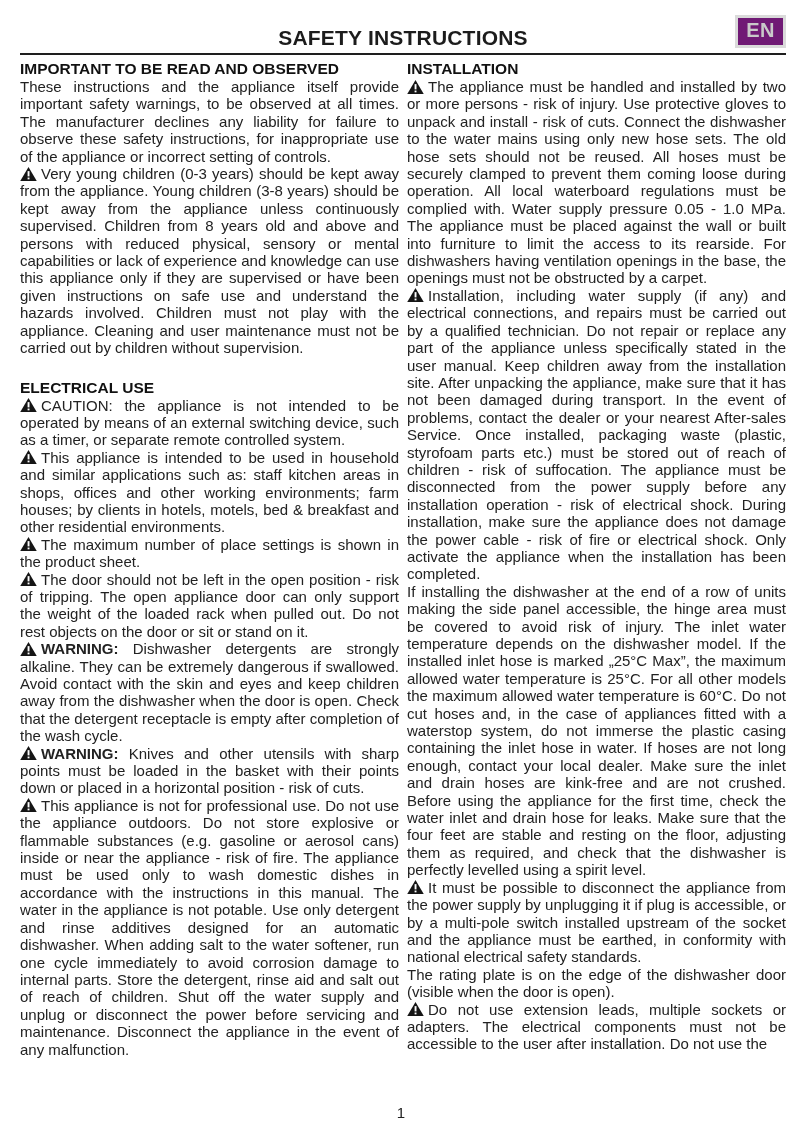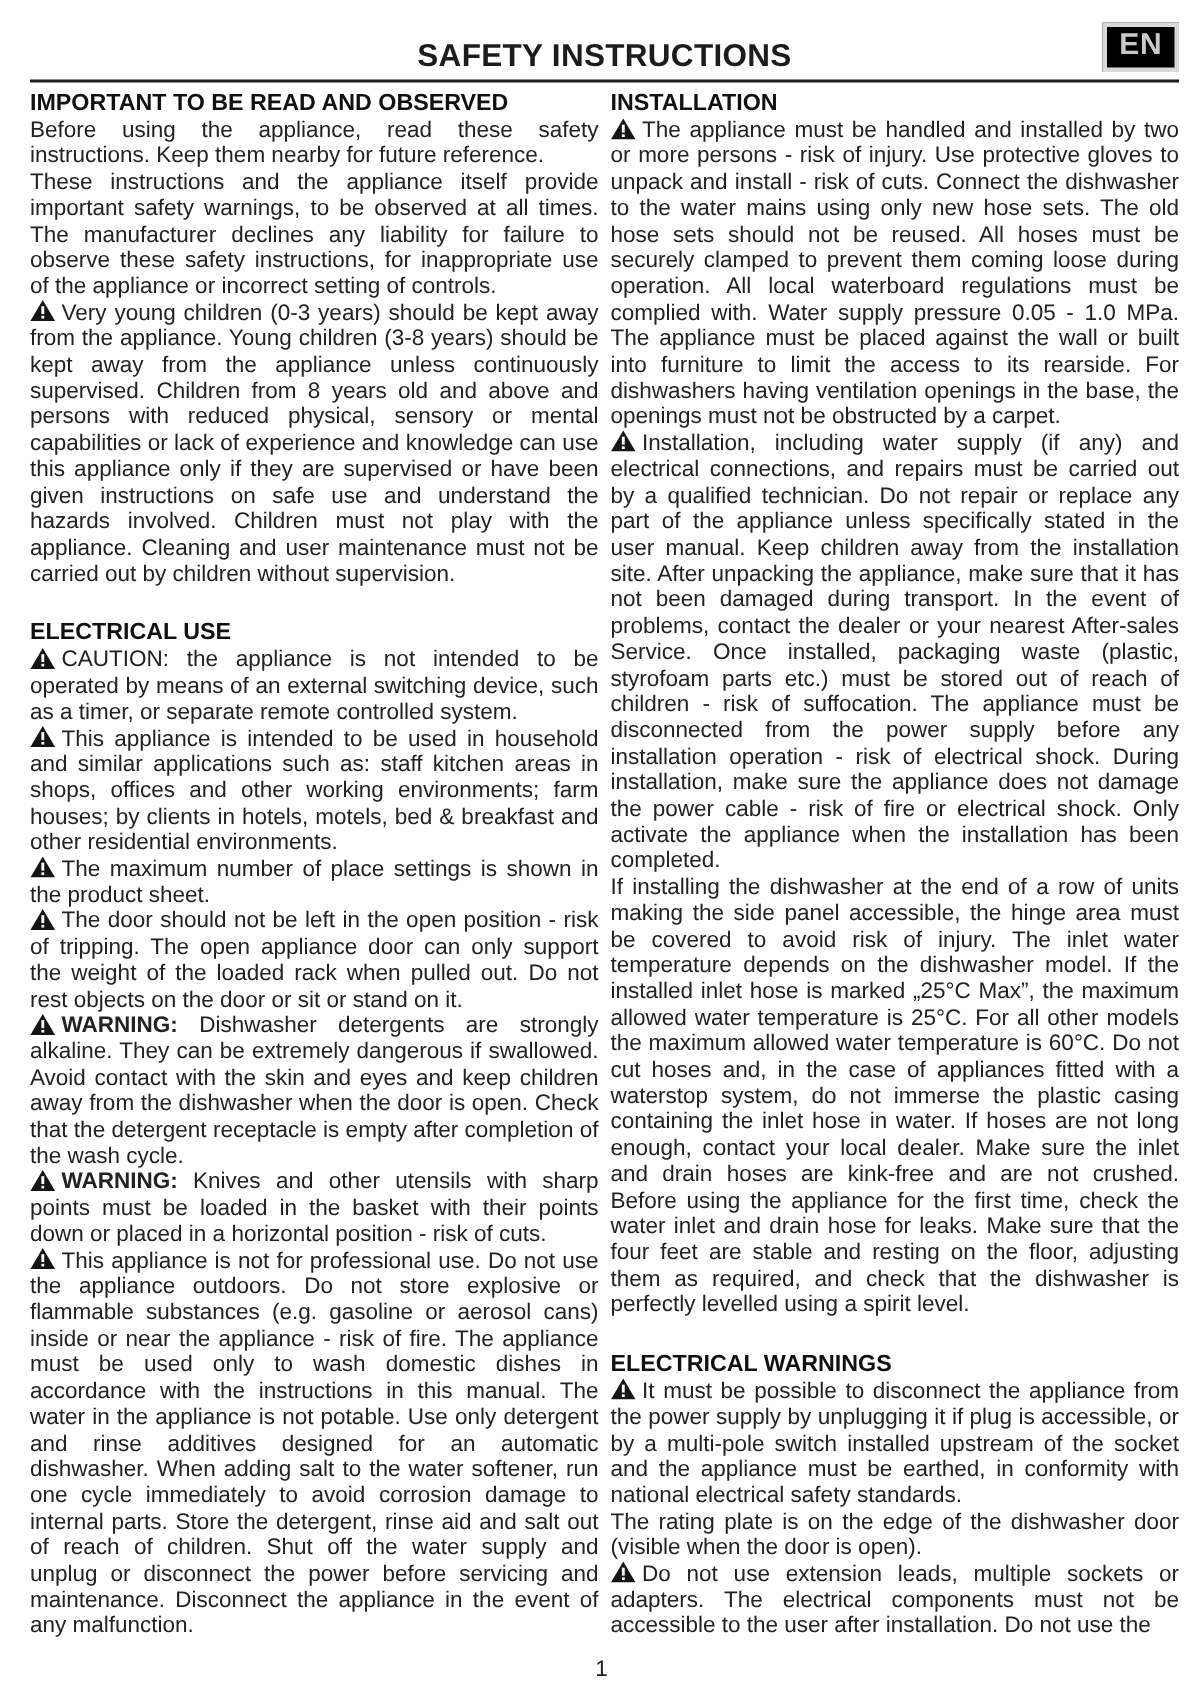--- a/index.html
+++ b/index.html
@@ -86,27 +86,26 @@
     font-size: 15px;
     color: #222;
   }
 </style>
 </head>
 <body>
 
 <div class="page">
   <div class="header">
     <div class="page-title">SAFETY INSTRUCTIONS</div>
-    <div class="lang-badge" style="background: #000000; color: rgb(201, 201, 201);">EN</div>
+    <div class="lang-badge" style="background: #701a75; color: rgb(201, 201, 201);">EN</div>
   </div>
   <hr class="header-rule">
   <div class="columns">
     <div class="col">
         <h2>IMPORTANT TO BE READ AND OBSERVED</h2>
-        <p>Before using the appliance, read these safety instructions. Keep them nearby for future reference.</p>
         <p>These instructions and the appliance itself provide important safety warnings, to be observed at all times. The manufacturer declines any liability for failure to observe these safety instructions, for inappropriate use of the appliance or incorrect setting of controls.</p>
         <p><span class="warn-icon"><svg width="17" height="14" viewBox="0 0 20 17">
               <path d="M10 0 L20 17 L0 17 Z" fill="#151515"></path>
               <rect x="8.9" y="5.0" width="2.3" height="6.4" fill="#ffffff"></rect>
               <rect x="8.9" y="12.8" width="2.3" height="2.2" fill="#ffffff"></rect>
             </svg></span>Very young children (0-3 years) should be kept away from the appliance. Young children (3-8 years) should be kept away from the appliance unless continuously supervised. Children from 8 years old and above and persons with reduced physical, sensory or mental capabilities or lack of experience and knowledge can use this appliance only if they are supervised or have been given instructions on safe use and understand the hazards involved. Children must not play with the appliance. Cleaning and user maintenance must not be carried out by children without supervision.</p>
         <h2>ELECTRICAL USE</h2>
         <p><span class="warn-icon"><svg width="17" height="14" viewBox="0 0 20 17">
               <path d="M10 0 L20 17 L0 17 Z" fill="#151515"></path>
               <rect x="8.9" y="5.0" width="2.3" height="6.4" fill="#ffffff"></rect>
@@ -149,21 +148,20 @@
               <path d="M10 0 L20 17 L0 17 Z" fill="#151515"></path>
               <rect x="8.9" y="5.0" width="2.3" height="6.4" fill="#ffffff"></rect>
               <rect x="8.9" y="12.8" width="2.3" height="2.2" fill="#ffffff"></rect>
             </svg></span>The appliance must be handled and installed by two or more persons - risk of injury. Use protective gloves to unpack and install - risk of cuts. Connect the dishwasher to the water mains using only new hose sets. The old hose sets should not be reused. All hoses must be securely clamped to prevent them coming loose during operation. All local waterboard regulations must be complied with. Water supply pressure 0.05 - 1.0 MPa. The appliance must be placed against the wall or built into furniture to limit the access to its rearside. For dishwashers having ventilation openings in the base, the openings must not be obstructed by a carpet.</p>
         <p><span class="warn-icon"><svg width="17" height="14" viewBox="0 0 20 17">
               <path d="M10 0 L20 17 L0 17 Z" fill="#151515"></path>
               <rect x="8.9" y="5.0" width="2.3" height="6.4" fill="#ffffff"></rect>
               <rect x="8.9" y="12.8" width="2.3" height="2.2" fill="#ffffff"></rect>
             </svg></span>Installation, including water supply (if any) and electrical connections, and repairs must be carried out by a qualified technician. Do not repair or replace any part of the appliance unless specifically stated in the user manual. Keep children away from the installation site. After unpacking the appliance, make sure that it has not been damaged during transport. In the event of problems, contact the dealer or your nearest After-sales Service. Once installed, packaging waste (plastic, styrofoam parts etc.) must be stored out of reach of children - risk of suffocation. The appliance must be disconnected from the power supply before any installation operation - risk of electrical shock. During installation, make sure the appliance does not damage the power cable - risk of fire or electrical shock. Only activate the appliance when the installation has been completed.</p>
         <p>If installing the dishwasher at the end of a row of units making the side panel accessible, the hinge area must be covered to avoid risk of injury. The inlet water temperature depends on the dishwasher model. If the installed inlet hose is marked „25°C Max”, the maximum allowed water temperature is 25°C. For all other models the maximum allowed water temperature is 60°C. Do not cut hoses and, in the case of appliances fitted with a waterstop system, do not immerse the plastic casing containing the inlet hose in water. If hoses are not long enough, contact your local dealer. Make sure the inlet and drain hoses are kink-free and are not crushed. Before using the appliance for the first time, check the water inlet and drain hose for leaks. Make sure that the four feet are stable and resting on the floor, adjusting them as required, and check that the dishwasher is perfectly levelled using a spirit level.</p>
-        <h2>ELECTRICAL WARNINGS</h2>
         <p><span class="warn-icon"><svg width="17" height="14" viewBox="0 0 20 17">
               <path d="M10 0 L20 17 L0 17 Z" fill="#151515"></path>
               <rect x="8.9" y="5.0" width="2.3" height="6.4" fill="#ffffff"></rect>
               <rect x="8.9" y="12.8" width="2.3" height="2.2" fill="#ffffff"></rect>
             </svg></span>It must be possible to disconnect the appliance from the power supply by unplugging it if plug is accessible, or by a multi-pole switch installed upstream of the socket and the appliance must be earthed, in conformity with national electrical safety standards.</p>
         <p>The rating plate is on the edge of the dishwasher door (visible when the door is open).</p>
         <p><span class="warn-icon"><svg width="17" height="14" viewBox="0 0 20 17">
               <path d="M10 0 L20 17 L0 17 Z" fill="#151515"></path>
               <rect x="8.9" y="5.0" width="2.3" height="6.4" fill="#ffffff"></rect>
               <rect x="8.9" y="12.8" width="2.3" height="2.2" fill="#ffffff"></rect>

